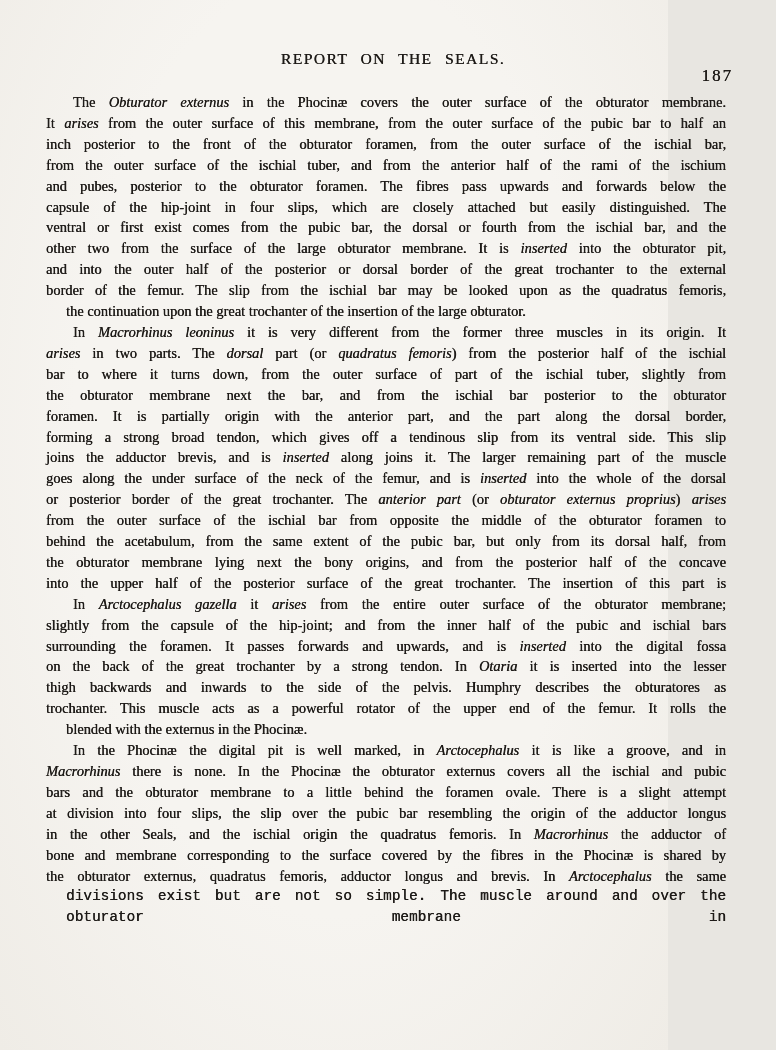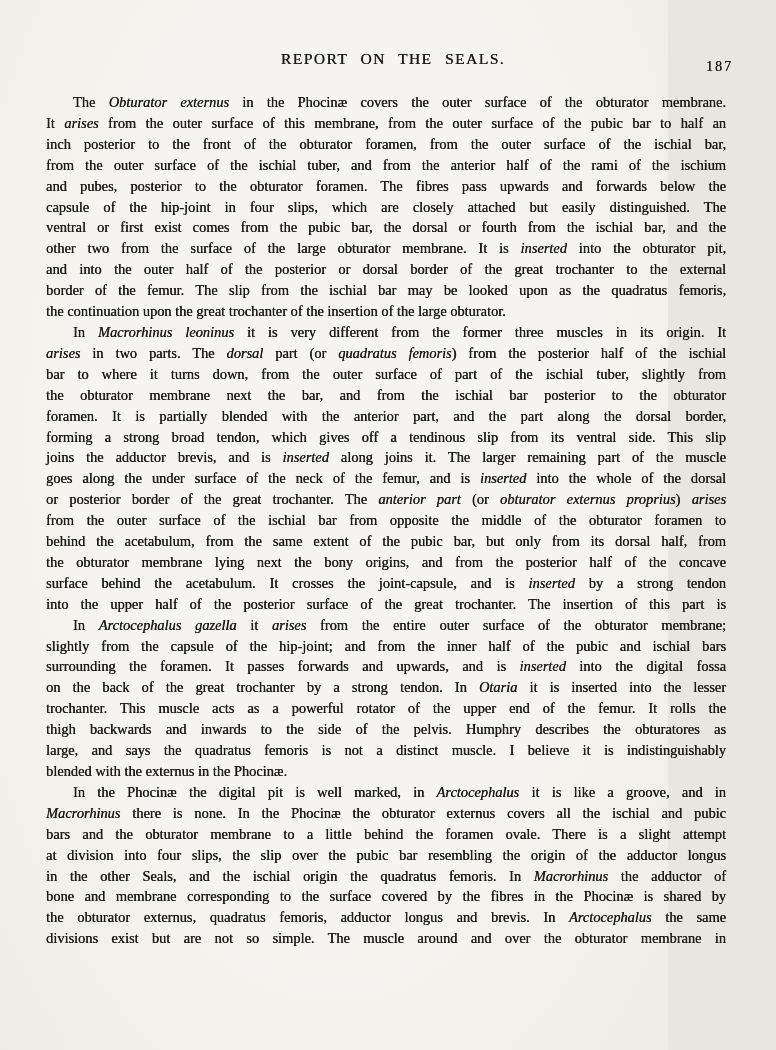--- a/index.html
+++ b/index.html
@@ -18,40 +18,40 @@
   }
   .running-head {
     position: absolute;
     top: 50px; left: 53px; width: 680px; height: 22px;
     text-align: center;
     font-size: 15.5px;
     letter-spacing: 1.5px;
     word-spacing: 7px;
   }
   .page-num {
-    position: absolute; right: 0; top: 9px;
-    font-size: 14px;
+    position: absolute; right: 0; top: 16px;
+    font-size: 17px;
     letter-spacing: 2px;
     word-spacing: normal;
   }
   .text-block {
     position: absolute;
     top: 92px; left: 46px; width: 680px;
     font-size: 14.4px;
     line-height: 20.9px;
   }
   .line {
     text-align: justify;
     text-align-last: justify;
     min-height: 20.9px;
     white-space: normal;
   }
   .line.first { text-indent: 27px; }
-  .line.last { text-align-last: left; }
-  .par.justify-last .line.last { text-align-last: justify; }
+  .line.last { text-align-last: left; margin-left: 20px; }
+  .par.justify-last .line.last { text-align-last: justify; font-family: Liberation Mono, monospace; }
   i { font-style: italic; }
 </style>
 </head>
 <body>
 
 <div class="page">
   <header class="running-head">
     <span class="head-title">REPORT ON THE SEALS.</span>
     <span class="page-num">187</span>
   </header>
@@ -67,39 +67,37 @@
         <div class="line"><span>other two from the surface of the large obturator membrane. It is </span><i>inserted</i><span> into the obturator pit,</span></div>
         <div class="line"><span>and into the outer half of the posterior or dorsal border of the great trochanter to the external</span></div>
         <div class="line"><span>border of the femur. The slip from the ischial bar may be looked upon as the quadratus femoris,</span></div>
         <div class="line last"><span>the continuation upon the great trochanter of the insertion of the large obturator.</span></div>
       </div>
       <div class="par">
         <div class="line first"><span>In </span><i>Macrorhinus leoninus</i><span> it is very different from the former three muscles in its origin. It</span></div>
         <div class="line"><i>arises</i><span> in two parts. The </span><i>dorsal</i><span> part (or </span><i>quadratus femoris</i><span>) from the posterior half of the ischial</span></div>
         <div class="line"><span>bar to where it turns down, from the outer surface of part of the ischial tuber, slightly from</span></div>
         <div class="line"><span>the obturator membrane next the bar, and from the ischial bar posterior to the obturator</span></div>
-        <div class="line"><span>foramen. It is partially blended with the anterior part, and the part along the dorsal border,</span></div>
+        <div class="line"><span>foramen. It is partially origin with the anterior part, and the part along the dorsal border,</span></div>
         <div class="line"><span>forming a strong broad tendon, which gives off a tendinous slip from its ventral side. This slip</span></div>
         <div class="line"><span>joins the adductor brevis, and is </span><i>inserted</i><span> along joins it. The larger remaining part of the muscle</span></div>
         <div class="line"><span>goes along the under surface of the neck of the femur, and is </span><i>inserted</i><span> into the whole of the dorsal</span></div>
         <div class="line"><span>or posterior border of the great trochanter. The </span><i>anterior part</i><span> (or </span><i>obturator externus proprius</i><span>) </span><i>arises</i></div>
         <div class="line"><span>from the outer surface of the ischial bar from opposite the middle of the obturator foramen to</span></div>
         <div class="line"><span>behind the acetabulum, from the same extent of the pubic bar, but only from its dorsal half, from</span></div>
         <div class="line"><span>the obturator membrane lying next the bony origins, and from the posterior half of the concave</span></div>
-        <div class="line"><span>surface behind the acetabulum. It crosses the joint-capsule, and is </span><i>inserted</i><span> by a strong tendon</span></div>
         <div class="line"><span>into the upper half of the posterior surface of the great trochanter. The insertion of this part is</span></div>
       </div>
       <div class="par">
         <div class="line first"><span>In </span><i>Arctocephalus gazella</i><span> it </span><i>arises</i><span> from the entire outer surface of the obturator membrane;</span></div>
         <div class="line"><span>slightly from the capsule of the hip-joint; and from the inner half of the pubic and ischial bars</span></div>
         <div class="line"><span>surrounding the foramen. It passes forwards and upwards, and is </span><i>inserted</i><span> into the digital fossa</span></div>
         <div class="line"><span>on the back of the great trochanter by a strong tendon. In </span><i>Otaria</i><span> it is inserted into the lesser</span></div>
+        <div class="line"><span>thigh backwards and inwards to the side of the pelvis. Humphry describes the obturatores as</span></div>
         <div class="line"><span>trochanter. This muscle acts as a powerful rotator of the upper end of the femur. It rolls the</span></div>
-        <div class="line"><span>thigh backwards and inwards to the side of the pelvis. Humphry describes the obturatores as</span></div>
-        <div class="line"><span>large, and says the quadratus femoris is not a distinct muscle. I believe it is indistinguishably</span></div>
         <div class="line last"><span>blended with the externus in the Phocinæ.</span></div>
       </div>
       <div class="par justify-last">
         <div class="line first"><span>In the Phocinæ the digital pit is well marked, in </span><i>Arctocephalus</i><span> it is like a groove, and in</span></div>
         <div class="line"><i>Macrorhinus</i><span> there is none. In the Phocinæ the obturator externus covers all the ischial and pubic</span></div>
         <div class="line"><span>bars and the obturator membrane to a little behind the foramen ovale. There is a slight attempt</span></div>
         <div class="line"><span>at division into four slips, the slip over the pubic bar resembling the origin of the adductor longus</span></div>
         <div class="line"><span>in the other Seals, and the ischial origin the quadratus femoris. In </span><i>Macrorhinus</i><span> the adductor of</span></div>
         <div class="line"><span>bone and membrane corresponding to the surface covered by the fibres in the Phocinæ is shared by</span></div>
         <div class="line"><span>the obturator externus, quadratus femoris, adductor longus and brevis. In </span><i>Arctocephalus</i><span> the same</span></div>

